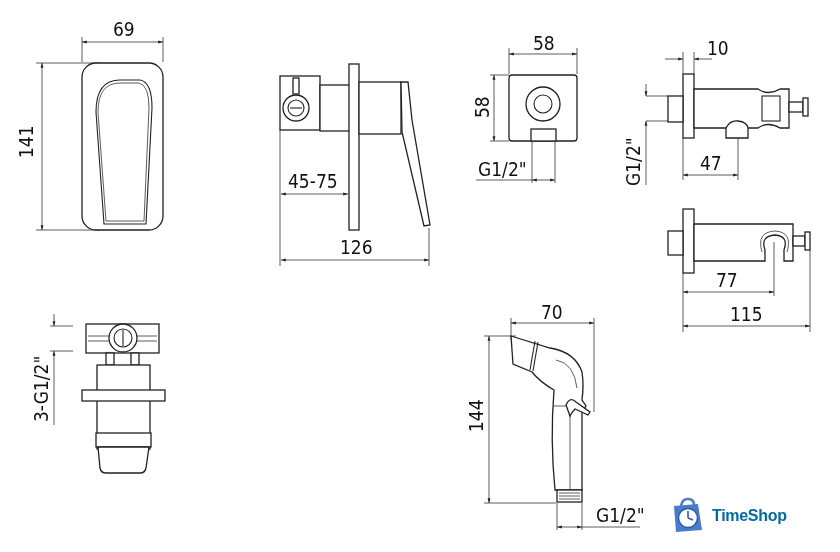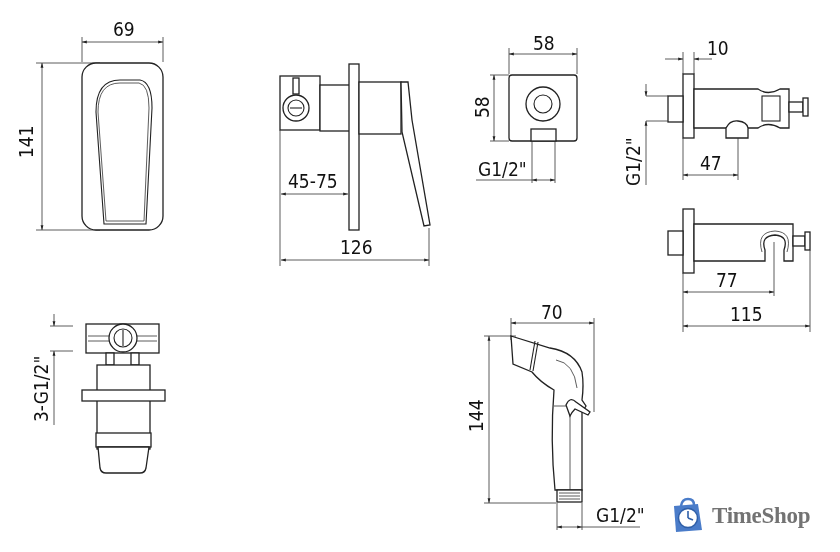--- a/index.html
+++ b/index.html
@@ -3,21 +3,21 @@
 <meta charset="utf-8">
 <style>
   html,body{margin:0;padding:0;background:#fff;}
   #canvas{position:relative;width:840px;height:552px;background:#fff;overflow:hidden;font-family:"DejaVu Sans Mono","Liberation Mono",monospace;}
   svg{position:absolute;left:0;top:0;}
   .ln{stroke:#222;stroke-width:1.1;fill:none;}
   .thin{stroke:#333;stroke-width:0.8;fill:none;}
   .body{stroke:#222;stroke-width:1.3;fill:#fff;}
   .dim{font-family:"DejaVu Sans Condensed","DejaVu Sans",sans-serif;font-size:19px;fill:#111;}
   .logo{position:absolute;left:668px;top:496px;display:flex;align-items:center;gap:4px;}
-  .logo-text{font-family:Liberation Serif, serif;font-weight:bold;font-size:23px;color:#737373;letter-spacing:-0.3px;}
+  .logo-text{font-family:Liberation Sans, sans-serif;font-weight:bold;font-size:16px;color:#0369a1;letter-spacing:-0.3px;}
 </style>
 </head>
 <body>
 
 <div id="canvas">
 <svg width="840" height="552" viewBox="0 0 840 552">
   <defs>
     <marker id="ar" viewBox="0 0 10 10" refX="10" refY="5" markerWidth="8" markerHeight="6" orient="auto-start-reverse">
       <path d="M0,2 L10,5 L0,8 z" fill="#222"></path>
     </marker>

